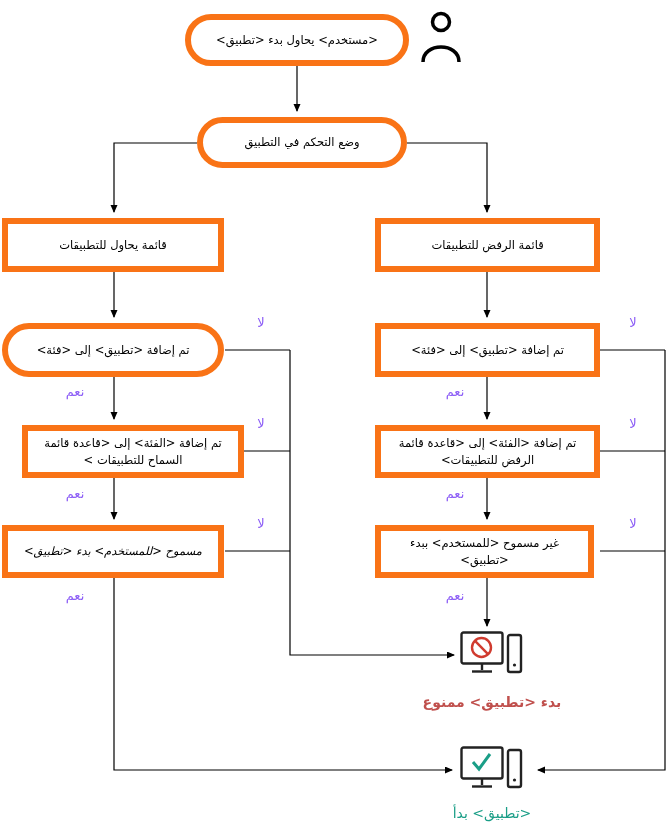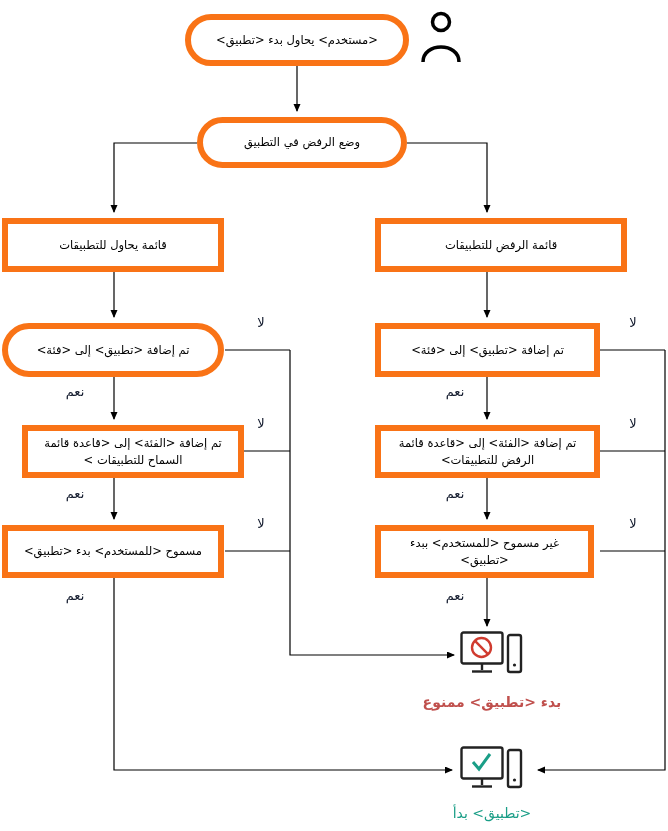--- a/index.html
+++ b/index.html
@@ -11,21 +11,21 @@
   svg.wires { position:absolute; left:0; top:0; width:668px; height:831px; }
   .node {
     position:absolute; box-sizing:border-box;
     border:6px solid #f97316; background:#fff;
     display:flex; align-items:center; justify-content:center;
     text-align:center; font-size:11.5px; color:#000;
     padding:4px 10px; line-height:1.45;
   }
   .stadium { border-radius:27px; }
   .lbl {
-    position:absolute; font-size:13px; color:#0f172a; width:34px; text-align:center;
+    position:absolute; font-size:13px; color:#8b5cf6; width:34px; text-align:center;
   }
   .result {
     position:absolute; width:170px; text-align:center; font-size:14px;
   }
   .result.blocked { color:#c0504d;font-weight:bold; }
   .result.started { color:#1a9e87; }
   .icon { position:absolute; }
 </style>
 </head>
 <body>
@@ -61,35 +61,35 @@
 
       <path d="M600,350 L665,350"></path>
       <path d="M600,451 L665,451"></path>
       <path d="M600,551 L665,551"></path>
       <path d="M665,350 L665,770 L538,770" marker-end="url(#arr)"></path>
     </g>
   </svg>
 
   <div class="node stadium" style="left:185px; top:14px; width:224px; height:52px;" dir="rtl">&lt;مستخدم&gt; يحاول بدء &lt;تطبيق&gt;</div>
 
-  <div class="node stadium" style="left:197px; top:117px; width:210px; height:51px;" dir="rtl">وضع الرفض في التطبيق</div>
+  <div class="node stadium" style="left:197px; top:117px; width:210px; height:51px;" dir="rtl">وضع التحكم في التطبيق</div>
 
   <div class="node" style="left:2px; top:218px; width:222px; height:54px;" dir="rtl">قائمة يحاول للتطبيقات</div>
 
-  <div class="node" style="left:375px; top:218px; width:252px; height:54px;" dir="rtl">قائمة الرفض للتطبيقات</div>
+  <div class="node" style="left:375px; top:218px; width:225px; height:54px;" dir="rtl">قائمة الرفض للتطبيقات</div>
 
   <div class="node stadium" style="left:2px; top:323px; width:222px; height:54px;" dir="rtl">تم إضافة &lt;تطبيق&gt; إلى &lt;فئة&gt;</div>
 
   <div class="node" style="left:375px; top:323px; width:225px; height:54px;" dir="rtl">تم إضافة &lt;تطبيق&gt; إلى &lt;فئة&gt;</div>
 
   <div class="node" style="left:2px; top:425px; width:222px; height:53px;margin-left:20px;" dir="rtl">تم إضافة &lt;الفئة&gt; إلى &lt;قاعدة قائمة السماح للتطبيقات &gt;</div>
 
   <div class="node" style="left:375px; top:425px; width:225px; height:53px;" dir="rtl">تم إضافة &lt;الفئة&gt; إلى &lt;قاعدة قائمة الرفض للتطبيقات&gt;</div>
 
-  <div class="node" style="left:2px; top:525px; width:222px; height:53px;" dir="rtl">مسموح &lt;للمستخدم&gt; بدء &lt;تطبيق&gt;</div>
+  <div class="node" style="left:2px; top:525px; width:222px; height:53px;font-style:italic;" dir="rtl">مسموح &lt;للمستخدم&gt; بدء &lt;تطبيق&gt;</div>
 
   <div class="node" style="left:375px; top:525px; width:219px; height:53px;" dir="rtl">غير مسموح &lt;للمستخدم&gt; ببدء &lt;تطبيق&gt;</div>
 
   <div class="lbl" style="left:58px; top:384px;" dir="rtl">نعم</div>
   <div class="lbl" style="left:58px; top:486px;" dir="rtl">نعم</div>
   <div class="lbl" style="left:58px; top:588px;" dir="rtl">نعم</div>
   <div class="lbl" style="left:438px; top:384px;" dir="rtl">نعم</div>
   <div class="lbl" style="left:438px; top:486px;" dir="rtl">نعم</div>
   <div class="lbl" style="left:438px; top:588px;" dir="rtl">نعم</div>
 

